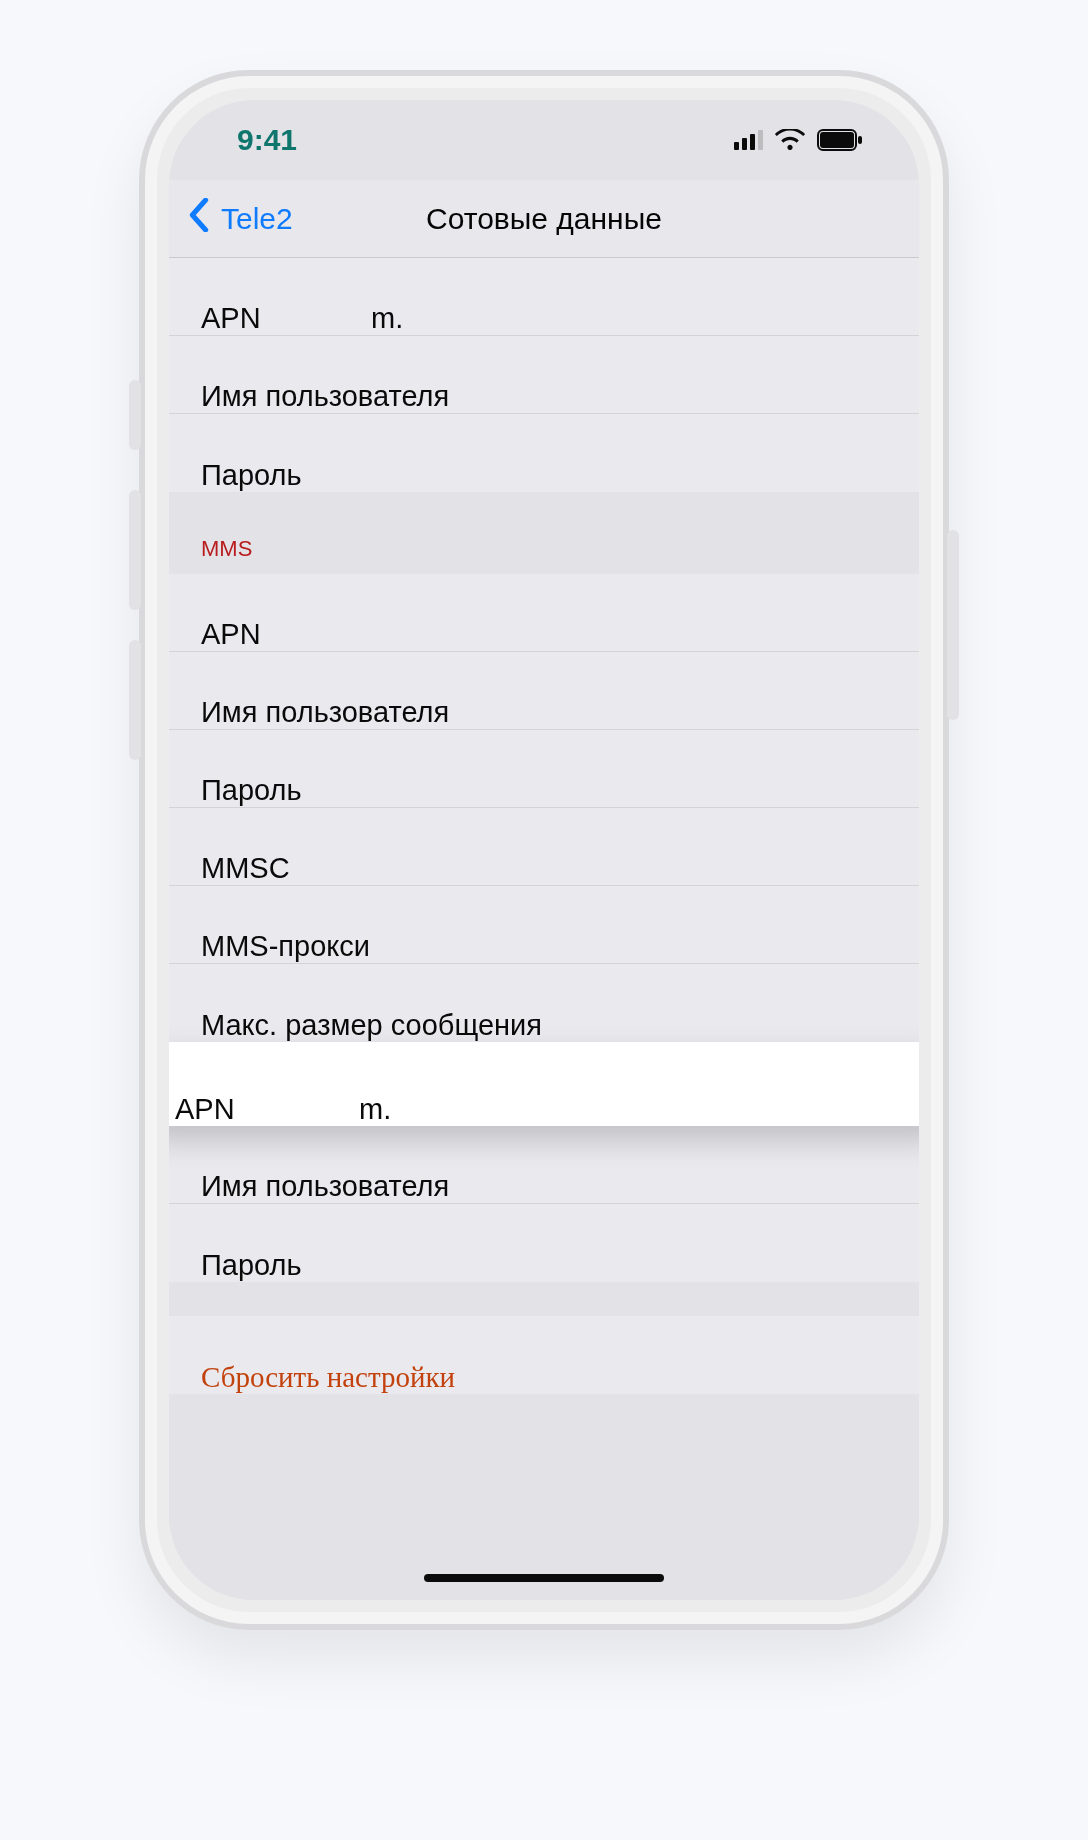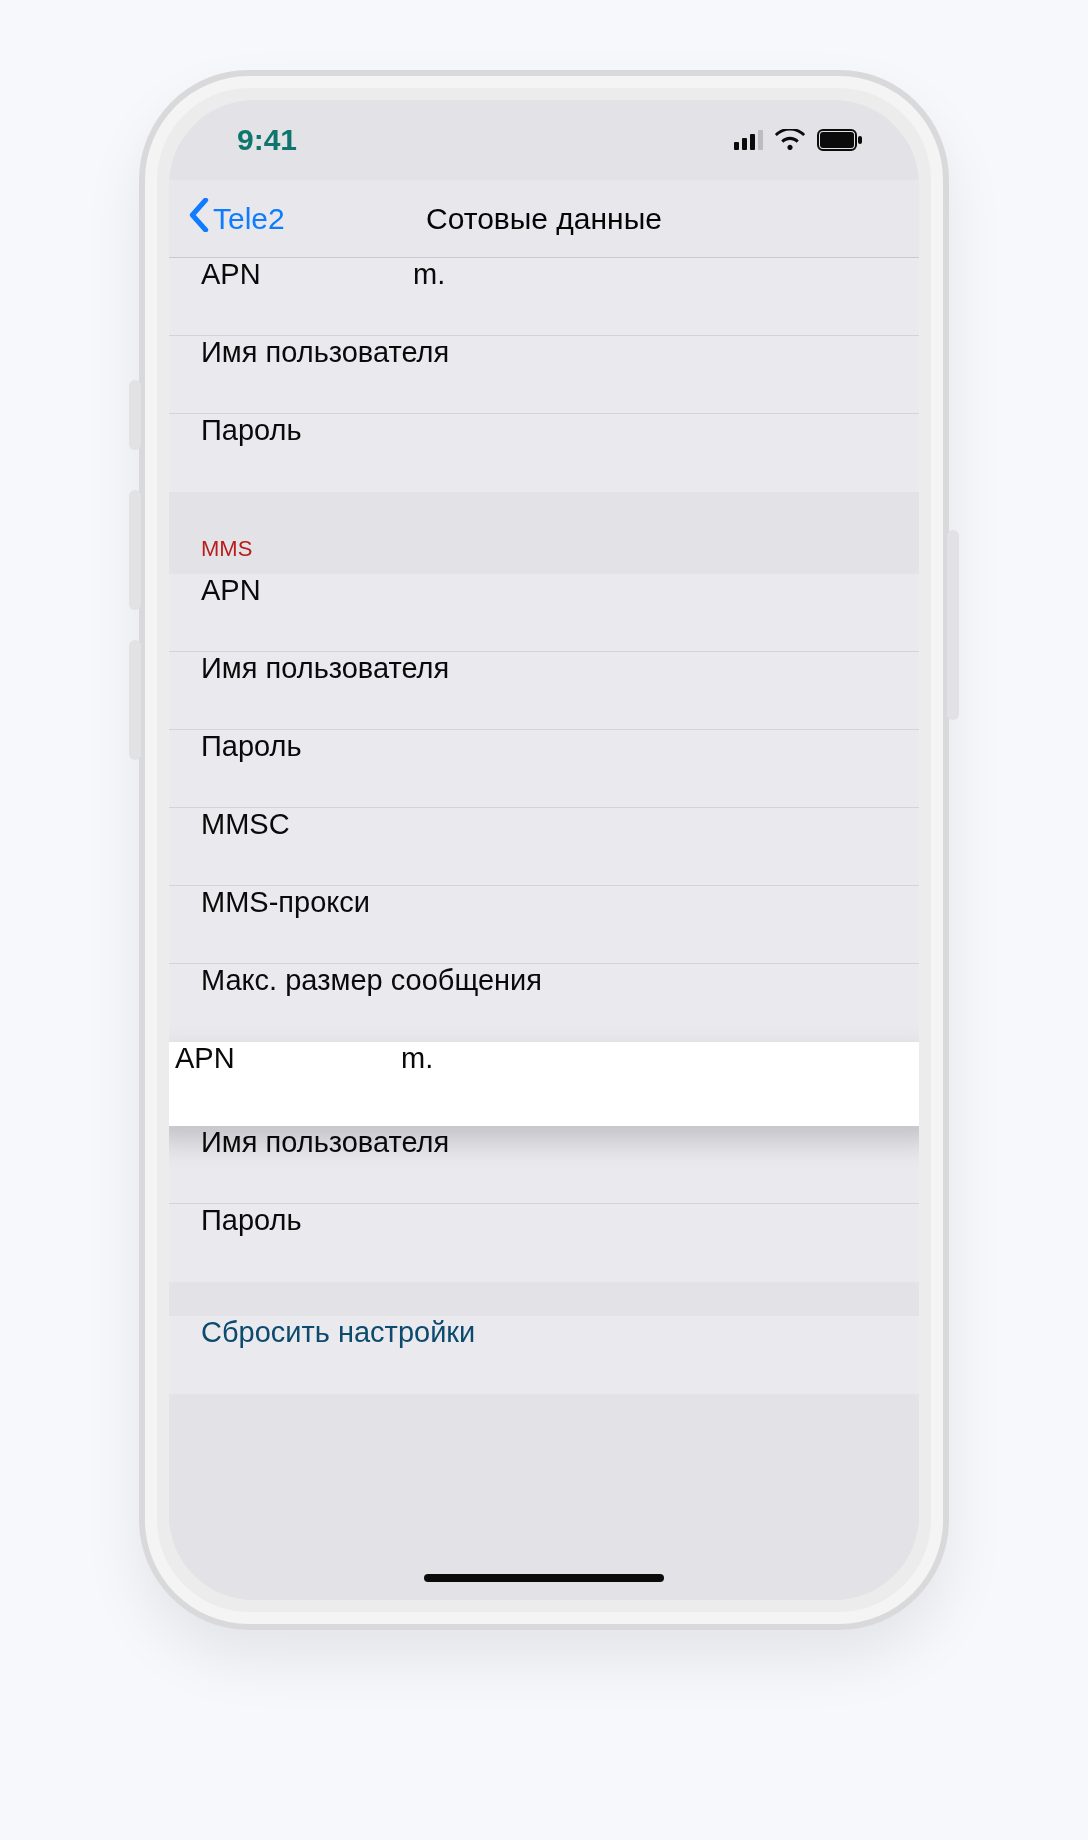--- a/index.html
+++ b/index.html
@@ -61,21 +61,21 @@
   
   .nav {
     height: 78px;
     border-bottom: 1px solid #c9c8ce;
     background:#e8e7ec;
     display:flex; align-items:center;
     position:relative;
     padding: 0 20px;
   }
   .back {
-    display:flex; align-items:center; gap:4px;
+    display:flex; align-items:center; gap:12px;
     color:#0f7bff; font-size:30px; font-weight:400;
     cursor:pointer;
   }
   .back svg { width:20px; height:34px; }
   .nav-title {
     position:absolute; left:0; right:0; text-align:center;
     font-size:30px; font-weight:400; color:#050505;
     pointer-events:none;
   }
 
@@ -87,27 +87,26 @@
 
   .group { background:#eae9ee; margin-bottom:0; }
   .group-header {
     font-size:22px; color:#b91c1c; font-weight:400;
     padding: 44px 32px 12px;
     text-transform:uppercase;
     letter-spacing:0;
     background:#e3e2e7;
   }
   .row {
-    display:flex; align-items:flex-start;
+    display:flex; align-items:flex-end;
     height:78px;
     padding:0 32px;
     border-bottom:1px solid #d4d3d9;
     font-size:29px; color:#0a0a0a;
     background:#eae9ee;
-    gap:42px;
   }
   .row:last-child { border-bottom:none; }
   .row .lbl { flex:0 0 170px; }
   .row .val { flex:1; color:#0a0a0a; }
   .row.wide .lbl { flex:1; }
 
   
   .popout {
     margin: 0 -24px;
     background:#ffffff !important;
@@ -116,21 +115,22 @@
     border-bottom:none !important;
     height:84px;
     padding:0 30px;
     padding-left:30px;
     position:relative;
     z-index:5;
   }
   .popout .lbl { flex:0 0 184px; padding-left: 0; }
 
   .reset-row {
-    color:#0c4a6e;
+    color:#c2410c;
+    font-family:Liberation Serif, serif;
   }
 
   .spacer-after { height:60px; background:#e3e2e7; }
 
   
   .home-ind {
     position:absolute; bottom:18px; left:50%; transform:translateX(-50%);
     width:240px; height:8px; border-radius:4px; background:#0b0b0b;
   }
 </style>

